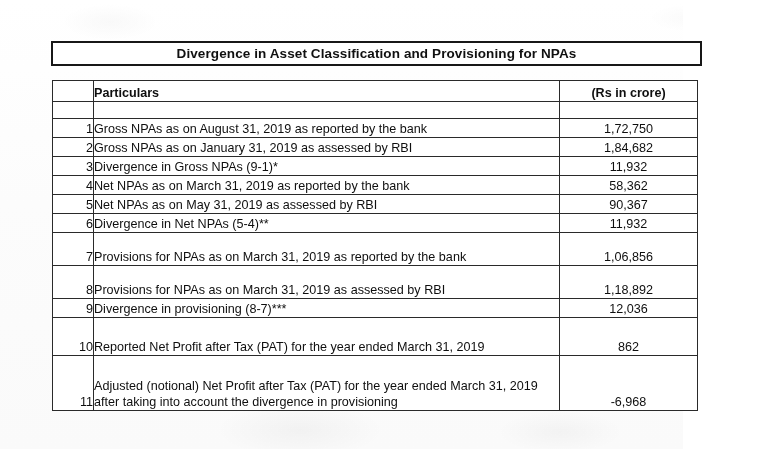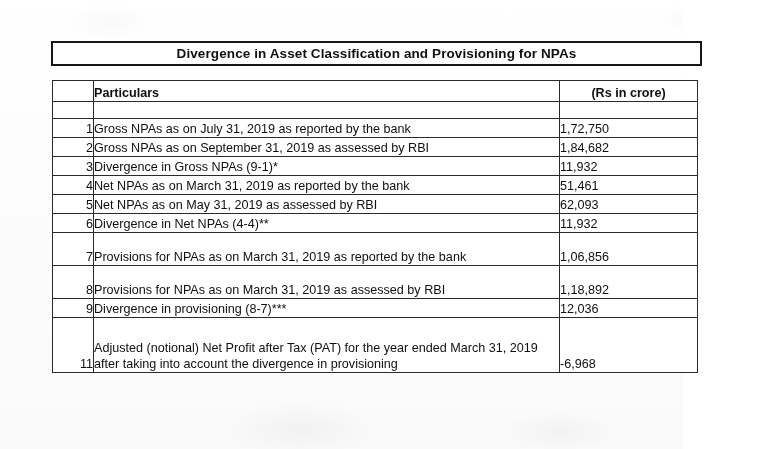--- a/index.html
+++ b/index.html
@@ -89,21 +89,21 @@
     text-align: right;
     padding: 0 3px 1px 0;
     vertical-align: top;
   }
   .cell-part {
     text-align: left;
     padding: 0 4px 1px 4px;
     vertical-align: top;
   }
   .cell-val {
-    text-align: left;
+    text-align: center;
     padding: 0 5px 1px 0;
     vertical-align: bottom;
   }
 
   
   tr.head-row td { height: 20px; vertical-align: top; }
   tr.head-row .cell-part {
     font-weight: bold;
     font-size: 13px;
   }
@@ -153,51 +153,51 @@
       </tr>
 
       <tr class="spacer-row">
         <td></td>
         <td></td>
         <td></td>
       </tr>
 
       <tr class="data-row">
         <td class="cell-sl">1</td>
-        <td class="cell-part nowrap">Gross NPAs as on July 31, 2019 as reported by the bank</td>
+        <td class="cell-part nowrap">Gross NPAs as on August 31, 2019 as reported by the bank</td>
         <td class="cell-val nowrap">1,72,750</td>
       </tr>
 
       <tr class="data-row">
         <td class="cell-sl">2</td>
-        <td class="cell-part nowrap">Gross NPAs as on September 31, 2019 as assessed by RBI</td>
+        <td class="cell-part nowrap">Gross NPAs as on January 31, 2019 as assessed by RBI</td>
         <td class="cell-val nowrap">1,84,682</td>
       </tr>
 
       <tr class="data-row">
         <td class="cell-sl">3</td>
         <td class="cell-part nowrap">Divergence in Gross NPAs (9-1)*</td>
         <td class="cell-val nowrap">11,932</td>
       </tr>
 
       <tr class="data-row">
         <td class="cell-sl">4</td>
         <td class="cell-part nowrap">Net NPAs as on March 31, 2019 as reported by the bank</td>
-        <td class="cell-val nowrap">51,461</td>
+        <td class="cell-val nowrap">58,362</td>
       </tr>
 
       <tr class="data-row">
         <td class="cell-sl">5</td>
         <td class="cell-part nowrap">Net NPAs as on May 31, 2019 as assessed by RBI</td>
-        <td class="cell-val nowrap">62,093</td>
+        <td class="cell-val nowrap">90,367</td>
       </tr>
 
       <tr class="data-row">
         <td class="cell-sl">6</td>
-        <td class="cell-part nowrap">Divergence in Net NPAs (4-4)**</td>
+        <td class="cell-part nowrap">Divergence in Net NPAs (5-4)**</td>
         <td class="cell-val nowrap">11,932</td>
       </tr>
 
       <tr class="tall-2">
         <td class="cell-sl">7</td>
         <td class="cell-part nowrap">Provisions for NPAs as on March 31, 2019 as reported by the bank</td>
         <td class="cell-val nowrap">1,06,856</td>
       </tr>
 
       <tr class="tall-2">
@@ -205,20 +205,25 @@
         <td class="cell-part nowrap">Provisions for NPAs as on March 31, 2019 as assessed by RBI</td>
         <td class="cell-val nowrap">1,18,892</td>
       </tr>
 
       <tr class="data-row">
         <td class="cell-sl">9</td>
         <td class="cell-part nowrap">Divergence in provisioning (8-7)***</td>
         <td class="cell-val nowrap">12,036</td>
       </tr>
 
+      <tr class="tall-3">
+        <td class="cell-sl">10</td>
+        <td class="cell-part wrap">Reported Net Profit after Tax (PAT) for the year ended March 31, 2019</td>
+        <td class="cell-val nowrap">862</td>
+      </tr>
 
       <tr class="tall-4">
         <td class="cell-sl">11</td>
         <td class="cell-part wrap">Adjusted (notional) Net Profit after Tax (PAT) for the year ended March 31, 2019 after taking into account the divergence in provisioning</td>
         <td class="cell-val nowrap">-6,968</td>
       </tr>
 
     </tbody>
   </table>
 

